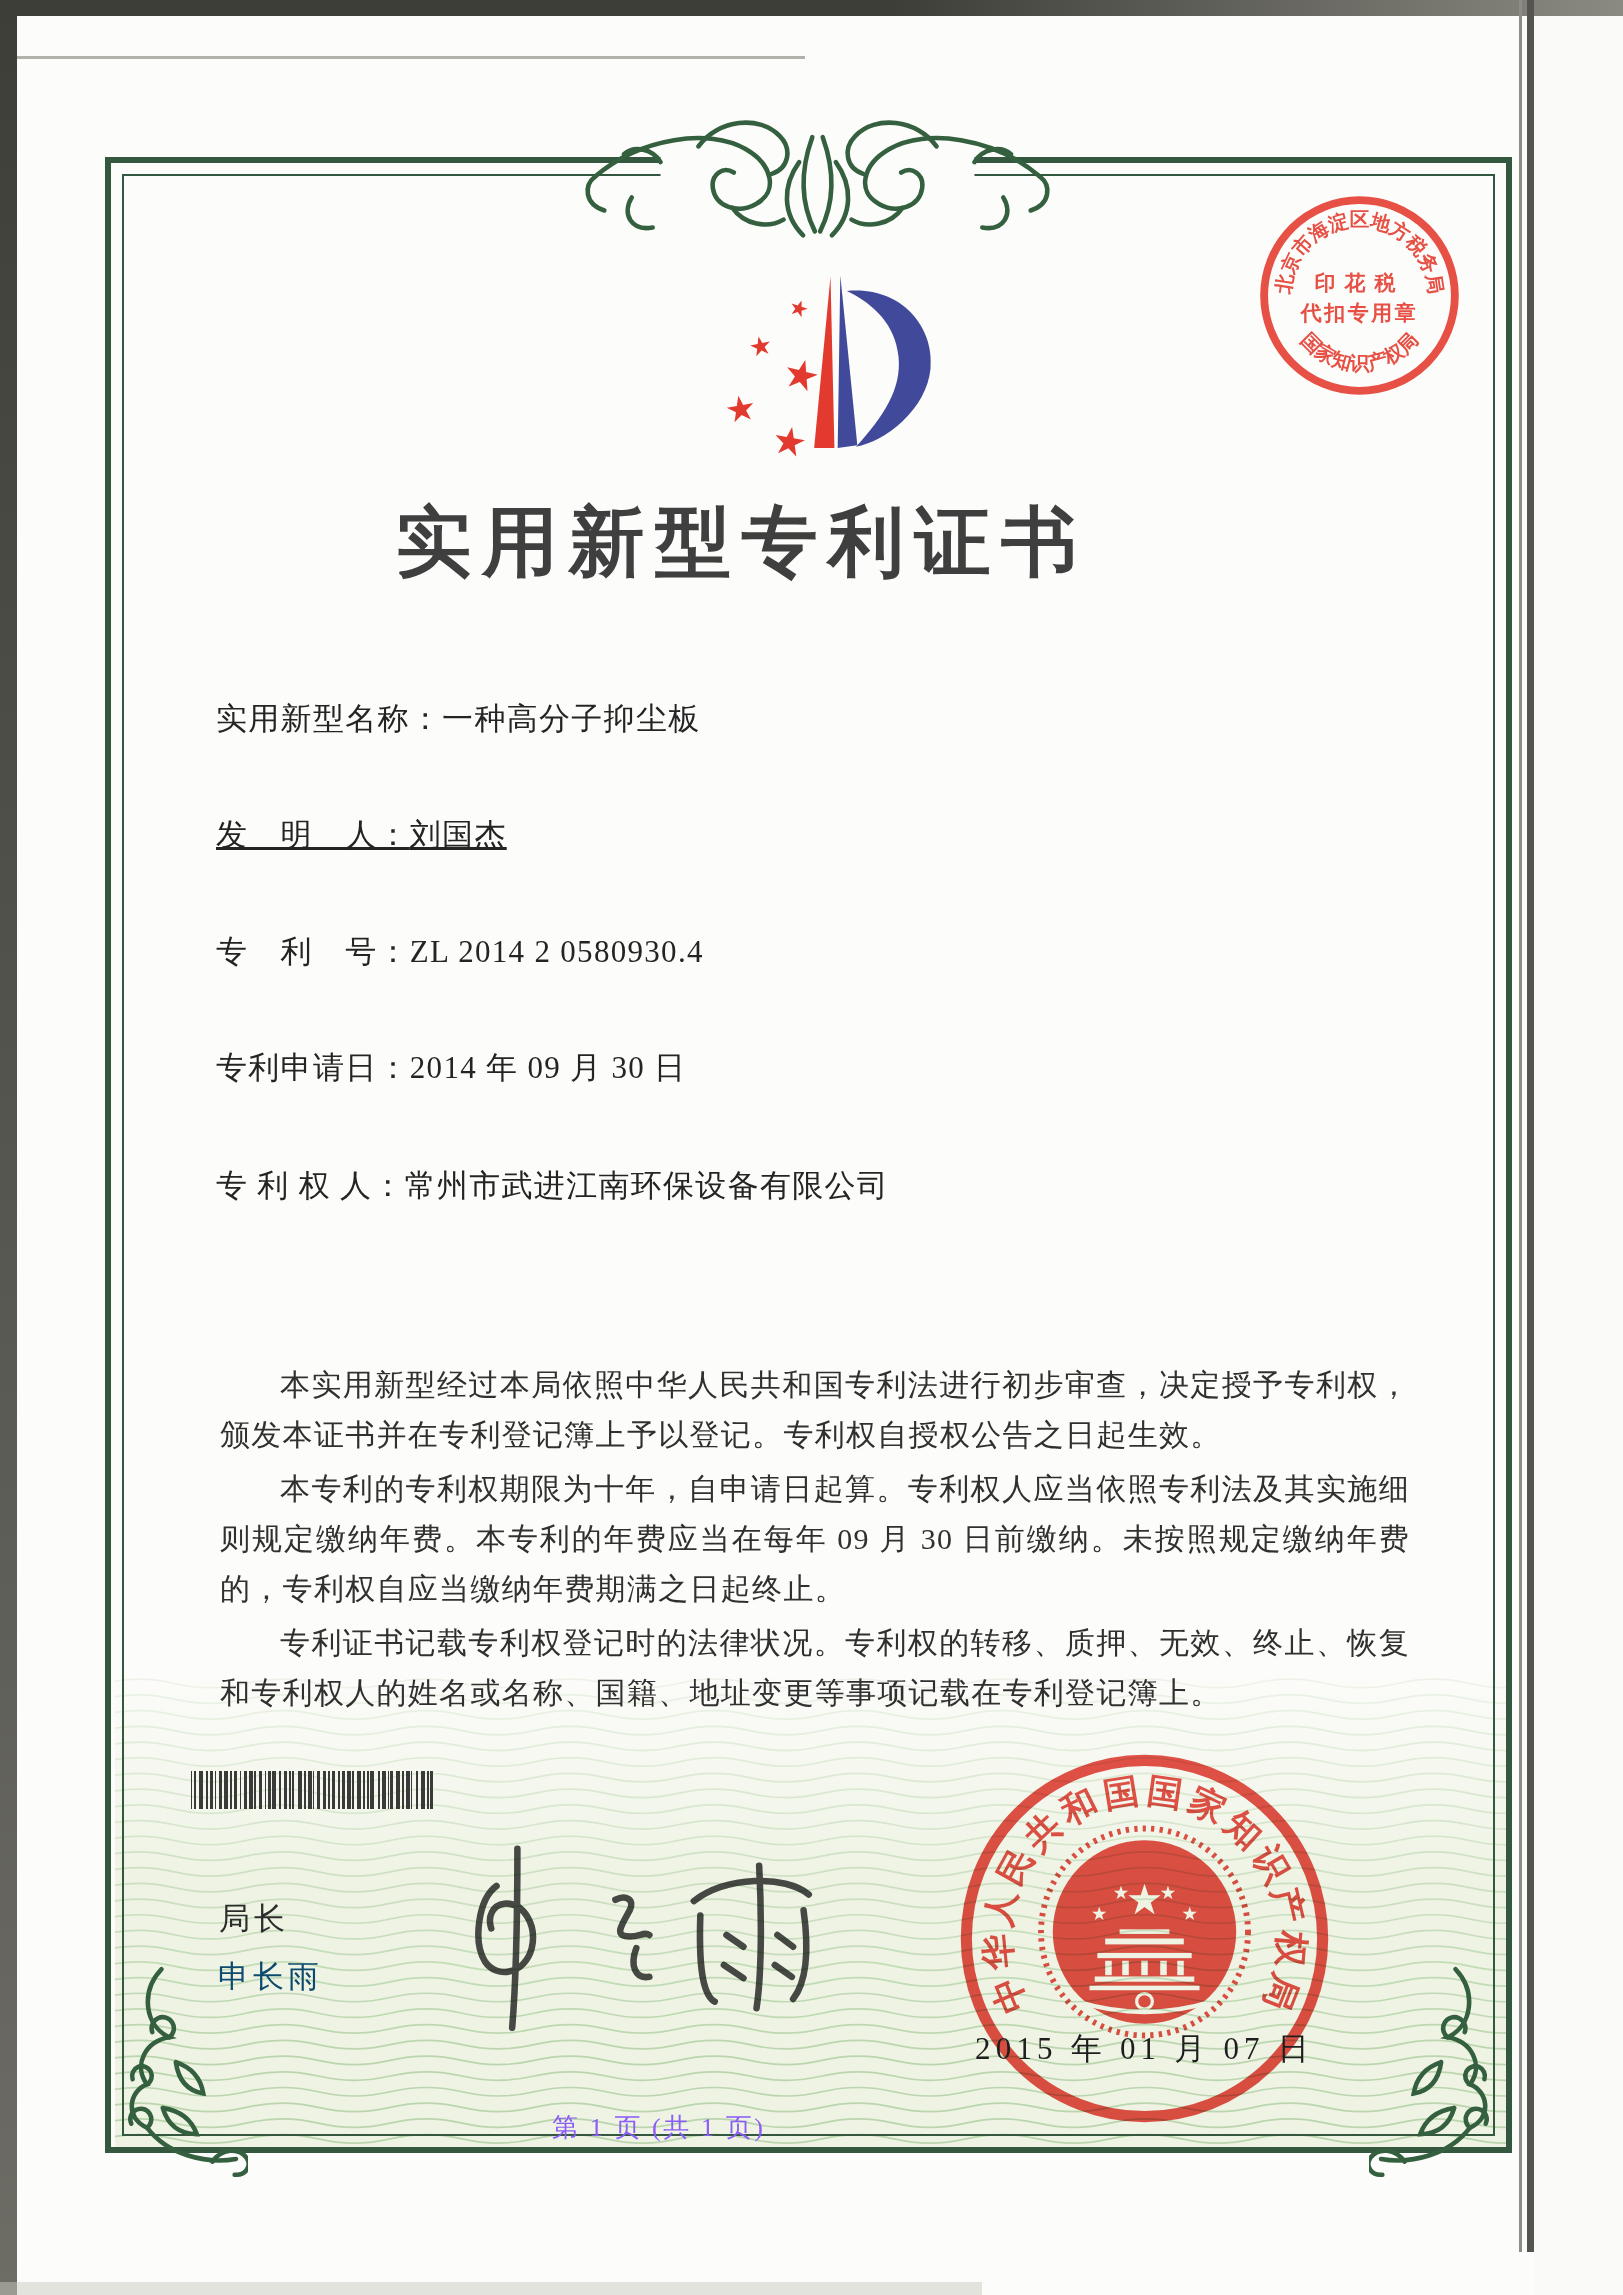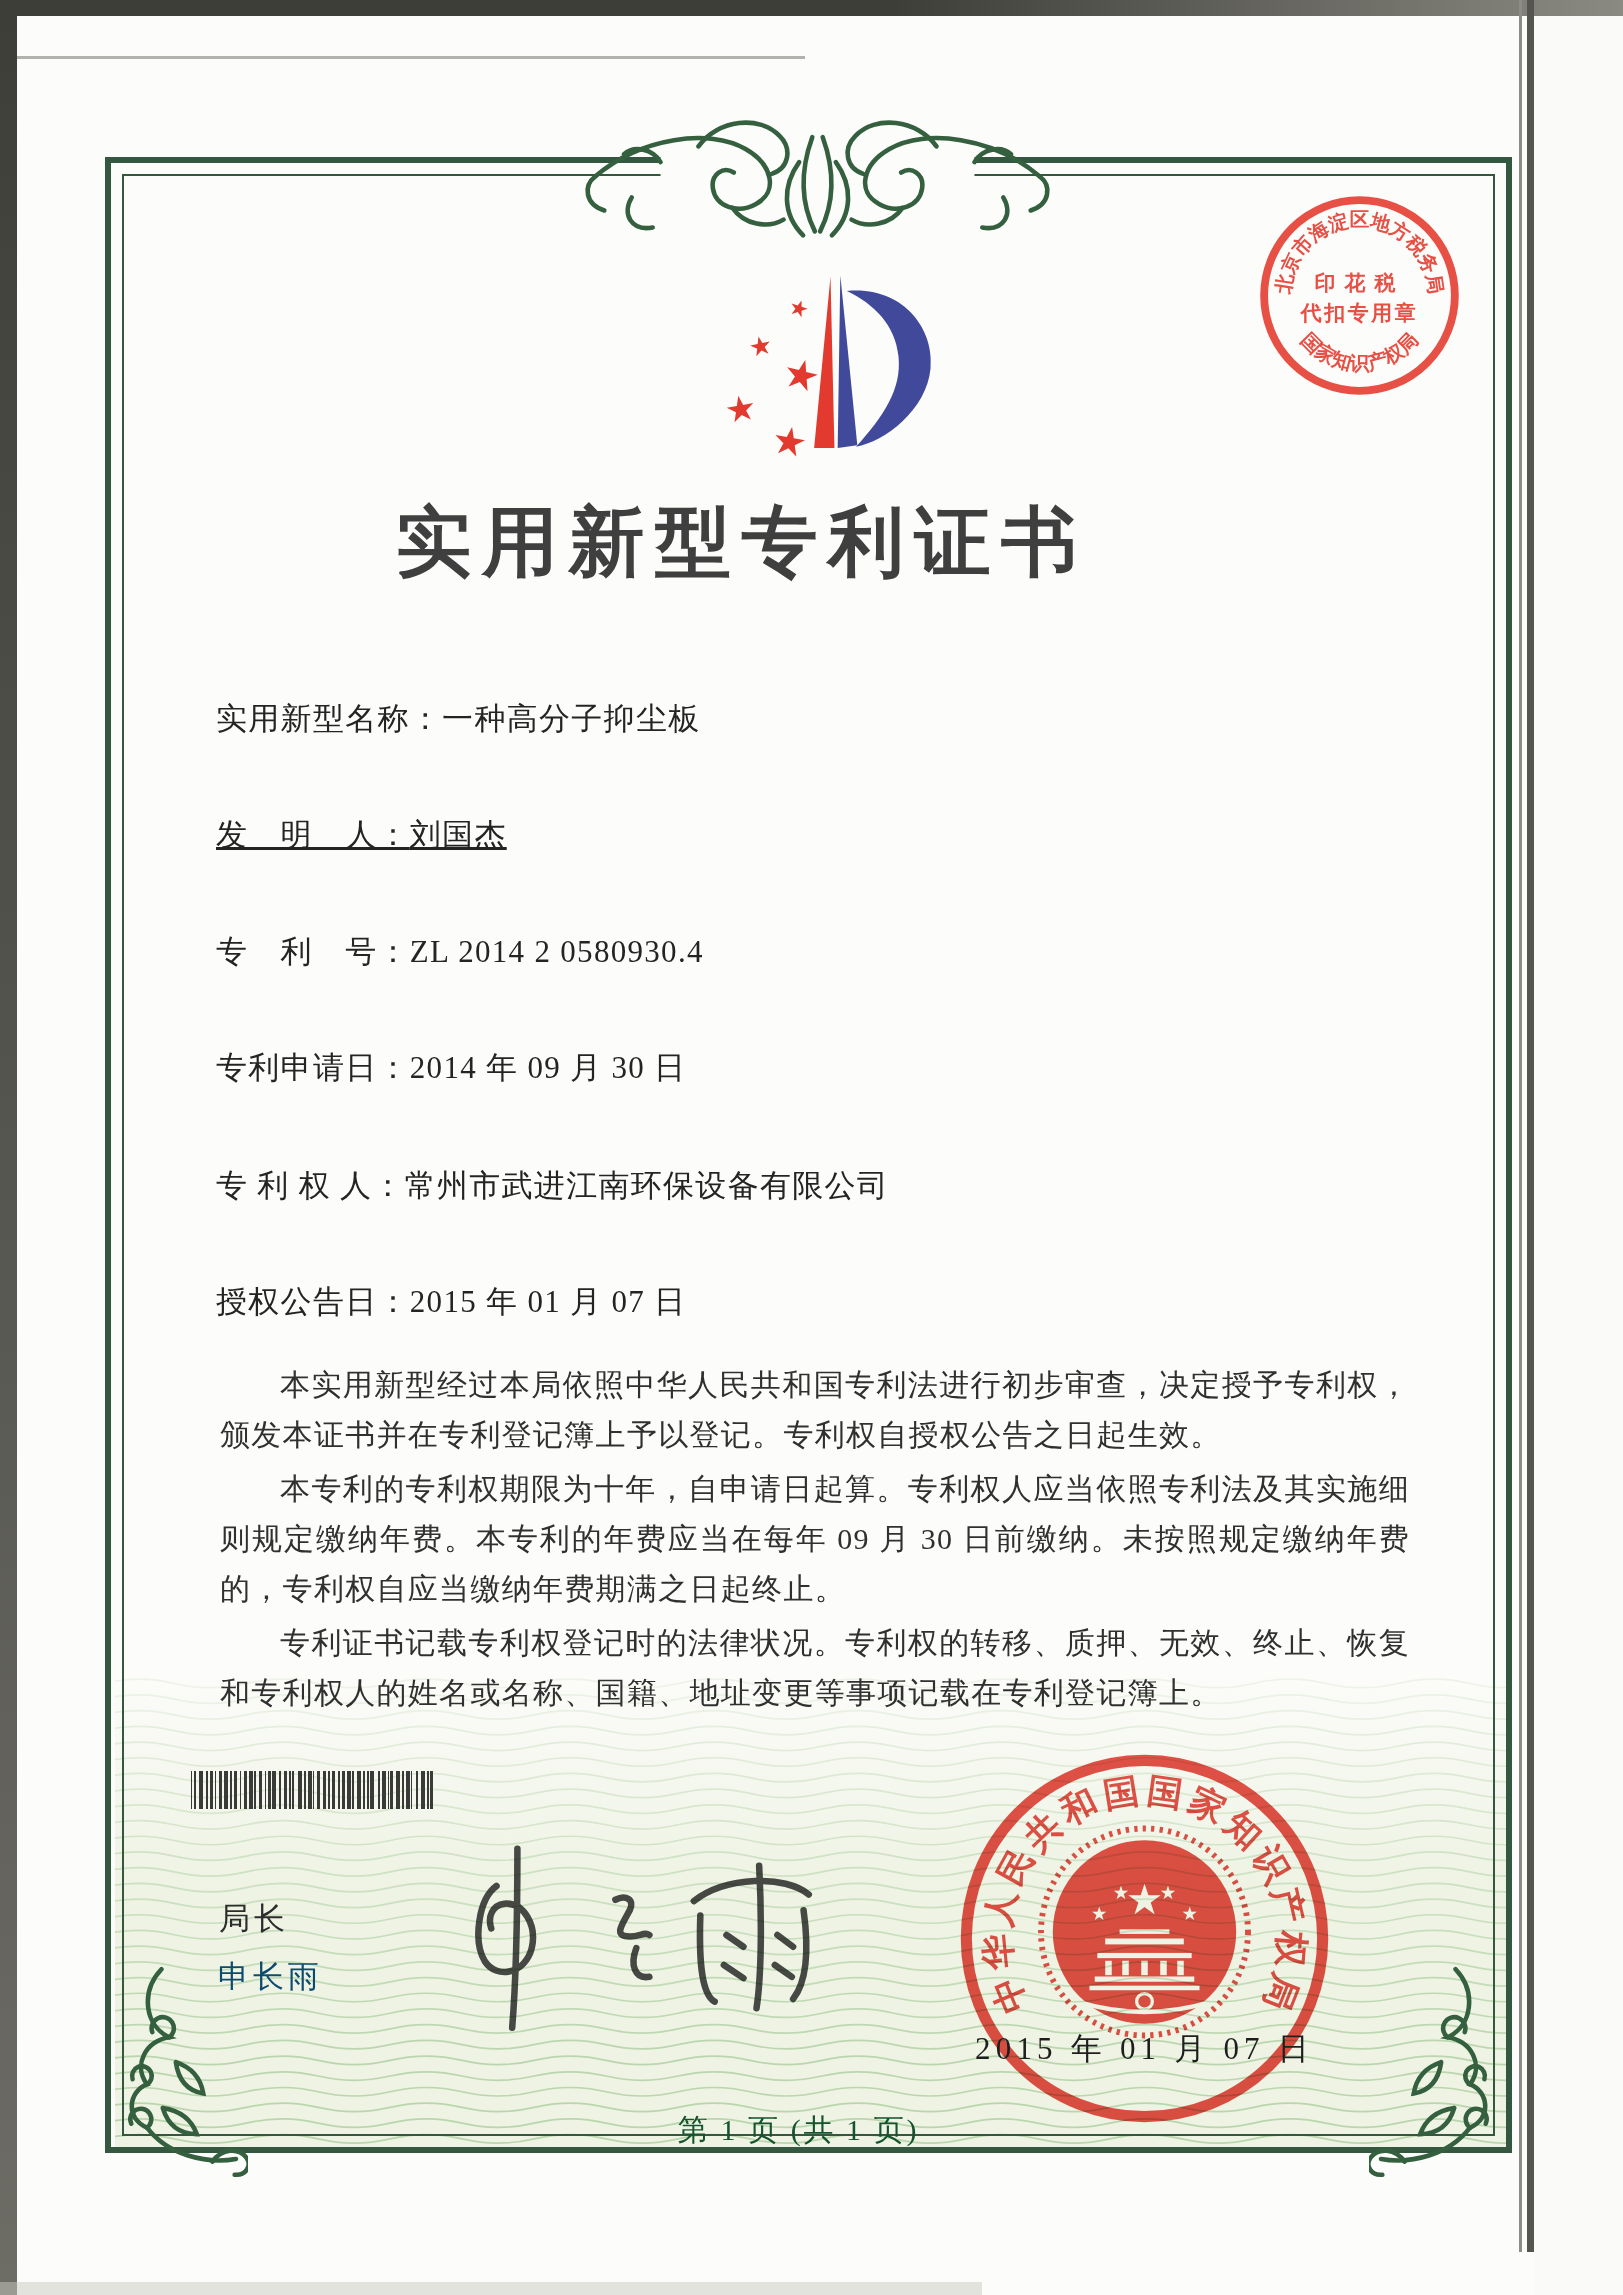--- a/index.html
+++ b/index.html
@@ -46,22 +46,22 @@
   #director-name{left:218px;top:1956px;font-size:31px;letter-spacing:3.9px;color:#0c4a6e;z-index:4;}
 
   #signature{left:419px;top:1837px;width:432px;height:196px;z-index:5;mix-blend-mode:multiply;opacity:.92;}
 
   #issue-seal{left:948px;top:1742px;width:393px;height:393px;z-index:5;mix-blend-mode:multiply;opacity:.93;}
   #seal-date{left:948px;top:2028px;width:393px;text-align:center;font-size:31px;letter-spacing:5.2px;
              color:#1e1e1e;z-index:6;}
 
   #tax-stamp{left:1255px;top:191px;width:209px;height:209px;z-index:5;mix-blend-mode:multiply;opacity:.95;}
 
-  #footer-page{left:552px;top:2110px;width:367px;text-align:right;font-size:30px;letter-spacing:2.6px;
-               color:#14532d;z-index:4;}
+  #footer-page{left:552px;top:2110px;width:367px;text-align:left;font-size:26px;letter-spacing:2.6px;
+               color:#8b5cf6;z-index:4;}
 
   #dragon-ornament{left:569px;top:99px;width:497px;height:151px;z-index:3;}
   #flourish-bl{left:84px;top:1964px;width:164px;height:229px;z-index:3;}
   #flourish-br{left:1369px;top:1964px;width:164px;height:229px;z-index:3;transform:scaleX(-1);}
 
   svg text{font-family:"Liberation Serif","DejaVu Serif",serif;}
 </style>
 </head>
 <body>
 
@@ -178,21 +178,20 @@
     </svg>
   </div>
 
   <div class="abs" id="title">实用新型专利证书</div>
 
   <div class="abs field-row" id="row-0"><span>实用新型名称：</span><span>一种高分子抑尘板</span></div>
   <div class="abs field-row" id="row-1"><span>发　明　人：</span><span>刘国杰</span></div>
   <div class="abs field-row" id="row-2"><span>专　利　号：</span><span>ZL 2014 2 0580930.4</span></div>
   <div class="abs field-row" id="row-3"><span>专利申请日：</span><span>2014 年 09 月 30 日</span></div>
   <div class="abs field-row" id="row-4"><span>专 利 权 人：</span><span>常州市武进江南环保设备有限公司</span></div>
-  <div class="abs field-row" id="row-5"><span>授权公告日：</span><span>2015 年 01 月 07 日</span></div>
 
   <div class="abs" id="body-text">
     <p>本实用新型经过本局依照中华人民共和国专利法进行初步审查，决定授予专利权，颁发本证书并在专利登记簿上予以登记。专利权自授权公告之日起生效。</p>
     <p>本专利的专利权期限为十年，自申请日起算。专利权人应当依照专利法及其实施细则规定缴纳年费。本专利的年费应当在每年 09 月 30 日前缴纳。未按照规定缴纳年费的，专利权自应当缴纳年费期满之日起终止。</p>
     <p>专利证书记载专利权登记时的法律状况。专利权的转移、质押、无效、终止、恢复和专利权人的姓名或名称、国籍、地址变更等事项记载在专利登记簿上。</p>
   </div>
 
   <div class="abs" id="barcode">
       <div style="width: 1.3px; margin-right: 1.3px;"></div>
       <div style="width: 2.6px; margin-right: 3.3px;"></div>

